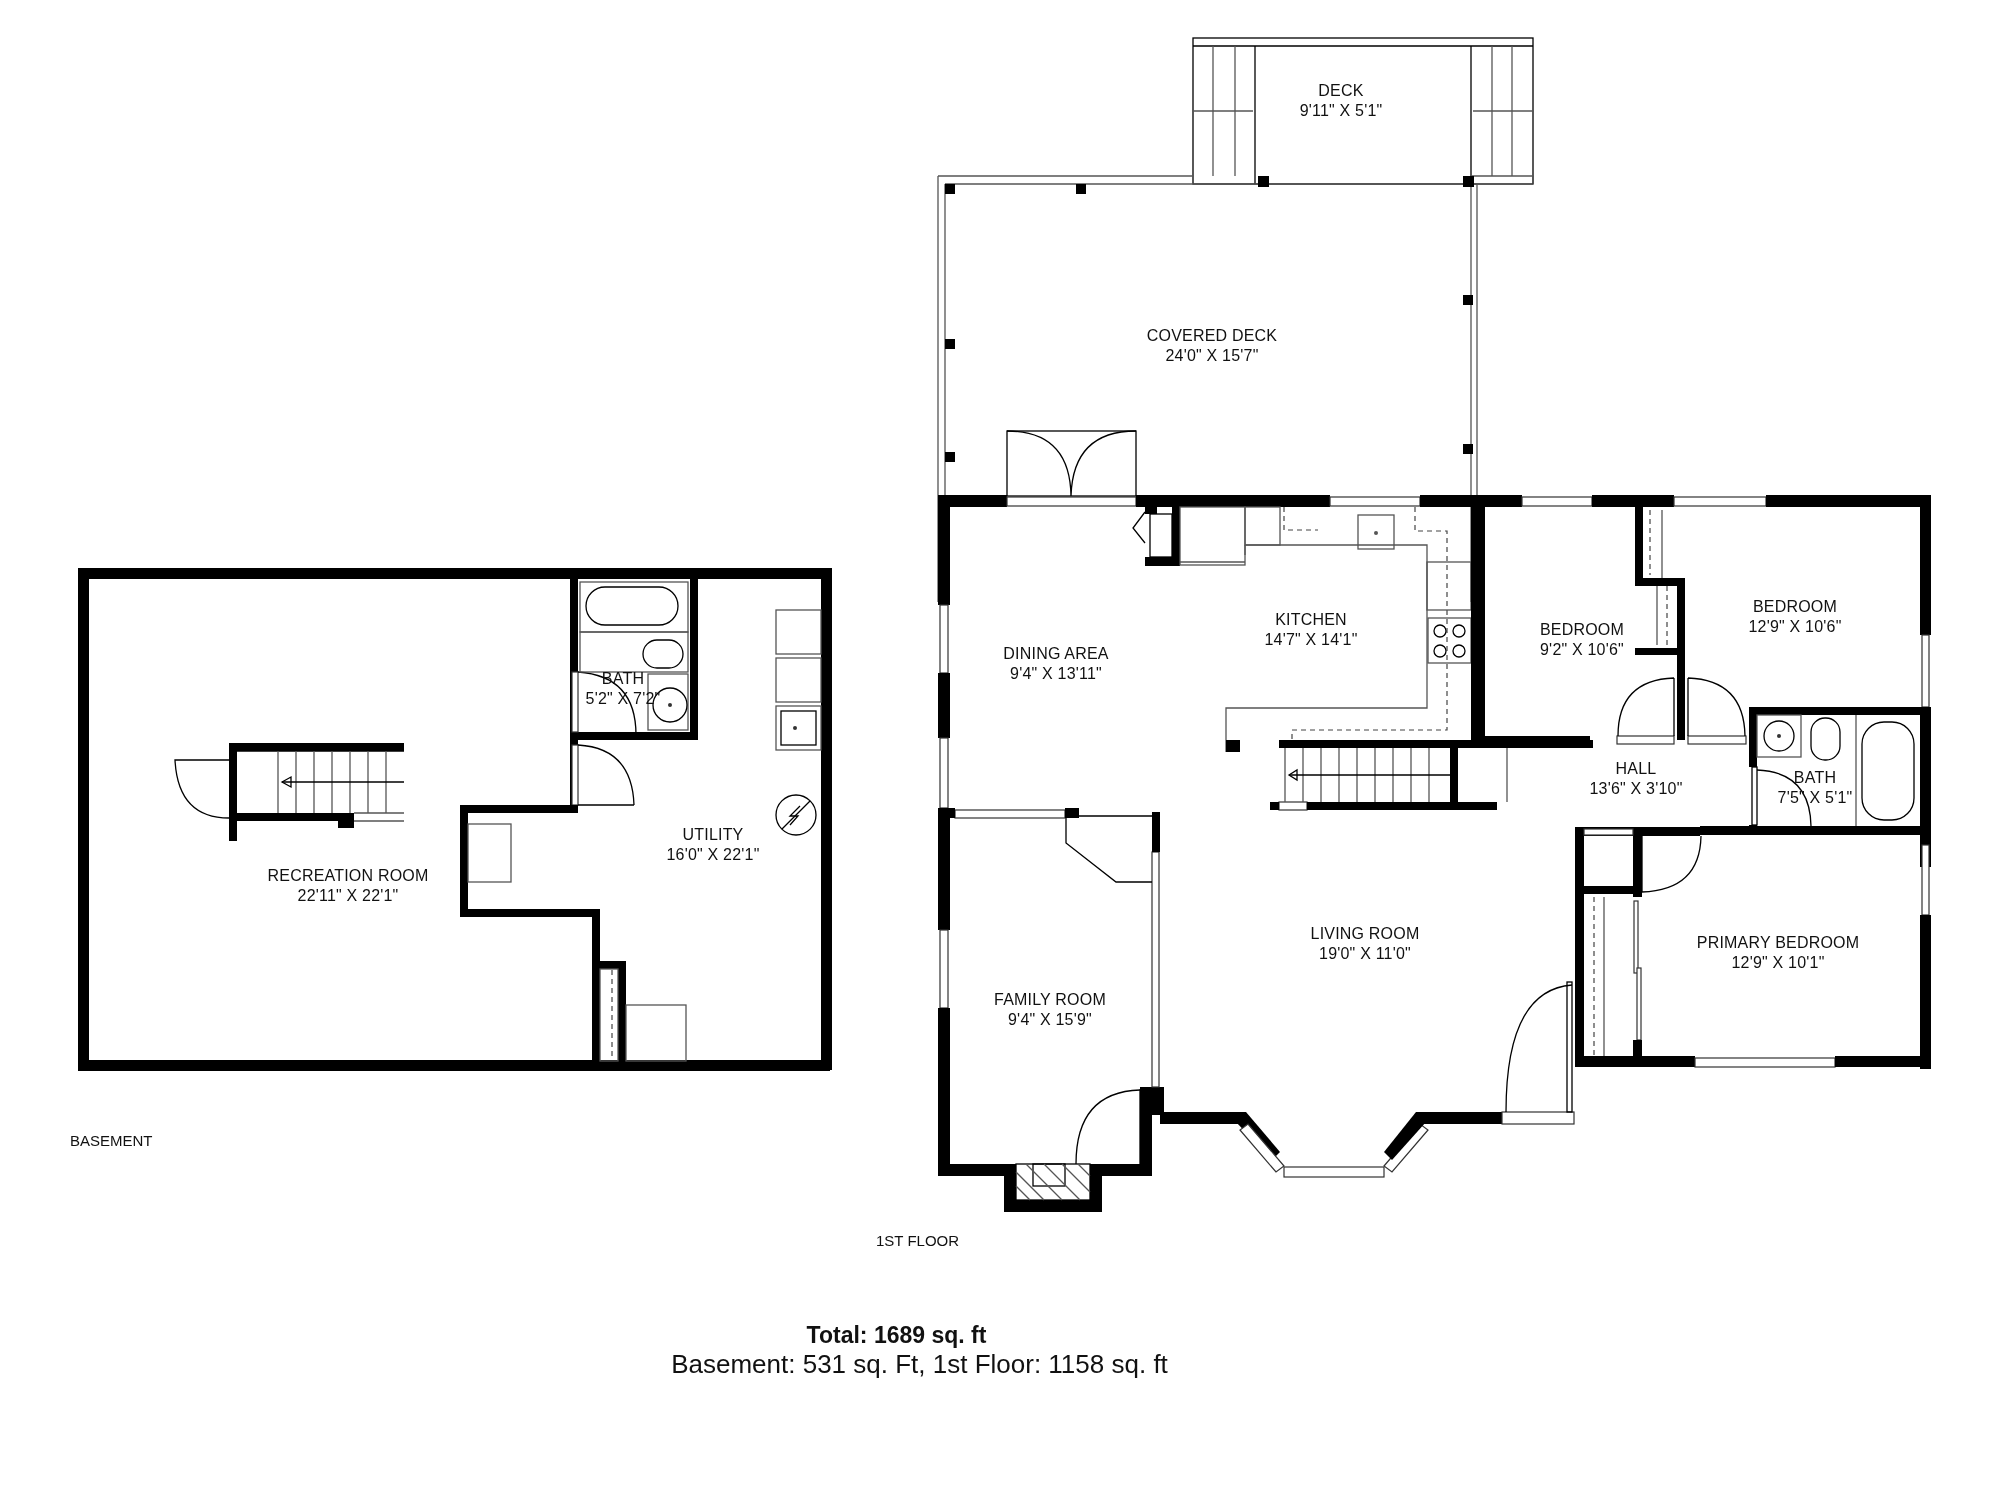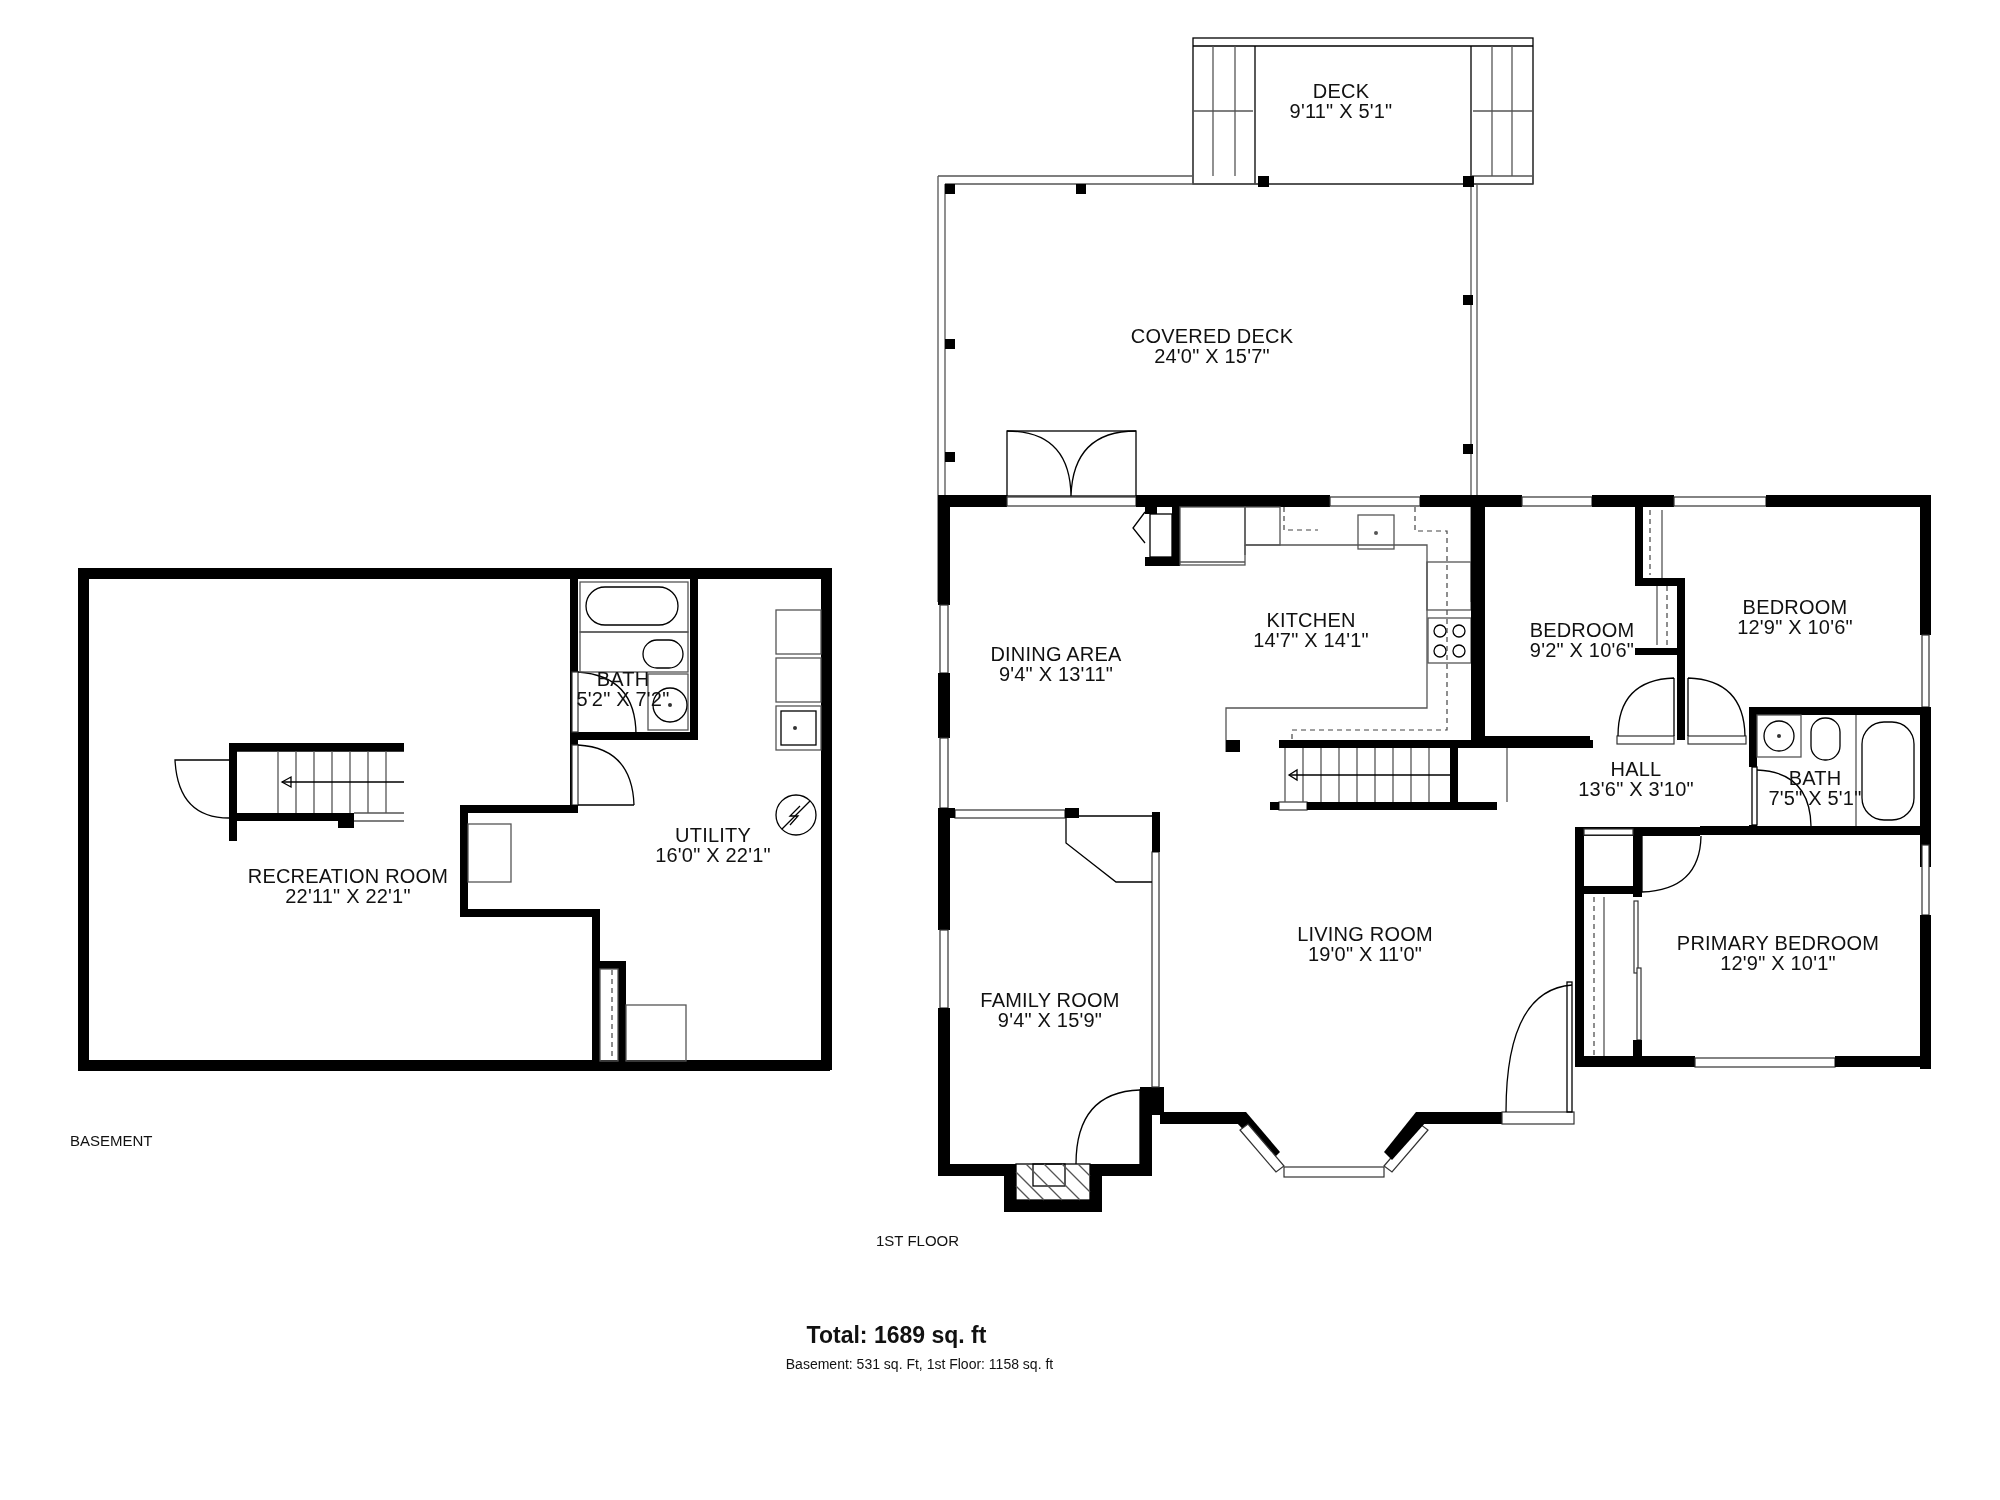--- a/index.html
+++ b/index.html
@@ -3,26 +3,26 @@
 <meta charset="utf-8">
 <style>
   html, body { margin:0; padding:0; background:#ffffff; }
   body { width:2000px; height:1500px; position:relative; overflow:hidden; font-family:"Liberation Sans", sans-serif; color:#111; }
   svg#plan { position:absolute; left:0; top:0; width:2000px; height:1500px; }
   .wall { fill:#000; }
   .thin { fill:none; stroke:#000; stroke-width:1.3; }
   .thin-g { fill:none; stroke:#555; stroke-width:1.3; }
   .win { fill:#fff; stroke:#333; stroke-width:1.2; }
   .dash { fill:none; stroke:#444; stroke-width:1.2; stroke-dasharray:5 4; }
-  .rlabel { position:absolute; text-align:center; transform:translate(-50%,-50%); font-family:"Liberation Sans", sans-serif; font-size:20px; line-height:20px; letter-spacing:0.2px; white-space:nowrap; }
+  .rlabel { position:absolute; text-align:center; transform:translate(-50%,-50%); font-family:"Liberation Sans", sans-serif; font-size:16px; line-height:20px; letter-spacing:0.2px; white-space:nowrap; }
   .rlabel .n, .rlabel .d { display:block; }
   .floor-label { position:absolute; font-size:15px; transform:translateY(-50%); white-space:nowrap; }
   .footer { position:absolute; left:0; width:1793px; top:1320px; text-align:center; }
   .footer .total { font-size:23px; font-weight:bold; line-height:30px; }
-  .footer .line { font-size:14px; line-height:29px;margin-left:46px; }
+  .footer .line { font-size:26px; line-height:29px;margin-left:46px; }
   .footer .disc { font-size:10px; margin-top:14px; letter-spacing:0.1px; }
 </style>
 </head>
 <body>
 
 <svg id="plan" viewBox="0 0 2000 1500" xmlns="http://www.w3.org/2000/svg">
 
   <g>
 
     <rect class="wall" x="78" y="568" width="752" height="11"></rect>

